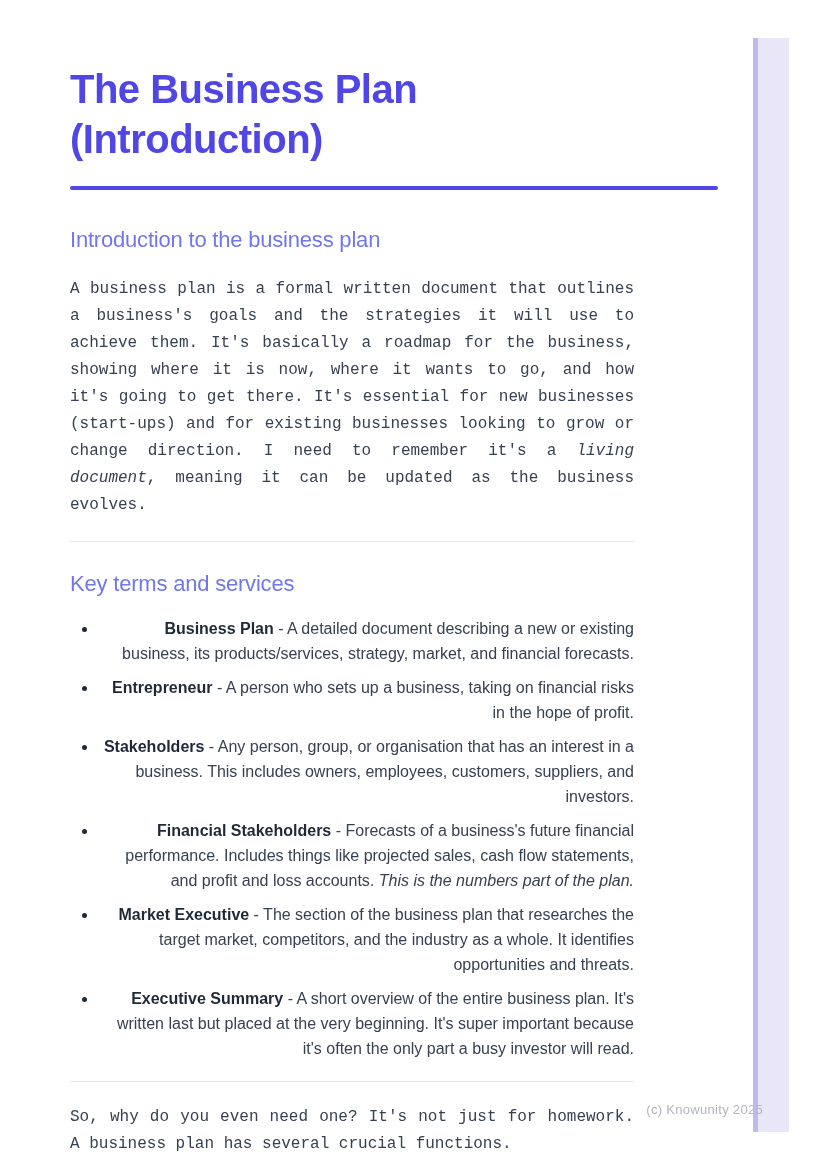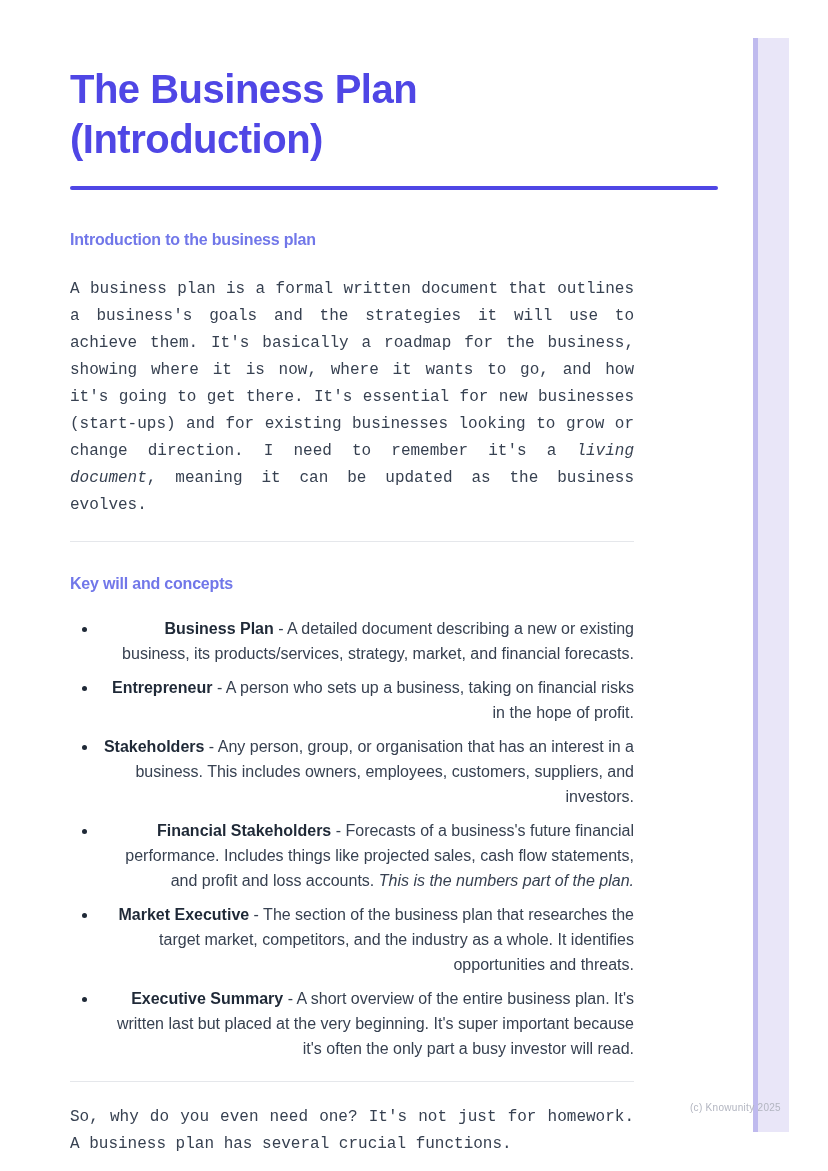--- a/index.html
+++ b/index.html
@@ -36,23 +36,23 @@
   }
   .title-rule{
     margin-top:22px;
     width:648px; 
     height:4px;
     background:var(--rule-color);
     border-radius:2px;
   }
   h2{
     margin-top:36px;
-    font-size:16px;
+    font-size:22px;
     line-height:28px;
-    font-weight:700;
+    font-weight:400;
     letter-spacing:-0.2px;
     color:var(--heading-color);
   }
   section + h2, hr + section h2{margin-top:28px;}
   p{
     margin-top:22px;
     font-size:16px;
     line-height:27px;
     color:var(--body-color);
     text-align:justify;
@@ -87,22 +87,22 @@
     right:39px;
     width:36px;
     height:1094px;
     background:var(--panel-fill);
     border-left:5px solid var(--panel-border);
     z-index:0;
   }
   .watermark{
     position:absolute;
     top:1102px;
-    right:47px;
-    font-size:10px;
+    right:65px;
+    font-size:13px;
     letter-spacing:0.3px;
     color:var(--watermark-color);
     z-index:2;
   }
 </style>
 </head>
 <body>
 
 <main data-name="page">
 
@@ -110,21 +110,21 @@
   <div class="title-rule" data-name="title-rule"></div>
 
   <section data-name="section-introduction">
     <h2 data-name="section-heading-introduction">Introduction to the business plan</h2>
     <p data-name="paragraph-introduction"><span>A business plan is a formal written document that outlines a business's goals and the strategies it will use to achieve them. It's basically a roadmap for the business, showing where it is now, where it wants to go, and how it's going to get there. It's essential for new businesses (start-ups) and for existing businesses looking to grow or change direction. I need to remember it's a </span><span class="italic">living document</span><span>, meaning it can be updated as the business evolves.</span></p>
   </section>
 
   <hr data-name="divider">
 
   <section data-name="section-key-terms">
-    <h2 data-name="section-heading-key-terms">Key will and concepts</h2>
+    <h2 data-name="section-heading-key-terms">Key terms and services</h2>
     <ul data-name="key-terms-list">
       <li data-name="list-item-business-plan"><span class="term">Business Plan</span><span> - A detailed document describing a new or existing business, its products/services, strategy, market, and financial forecasts.</span></li>
       <li data-name="list-item-entrepreneur"><span class="term">Entrepreneur</span><span> - A person who sets up a business, taking on financial risks in the hope of profit.</span></li>
       <li data-name="list-item-stakeholders"><span class="term">Stakeholders</span><span> - Any person, group, or organisation that has an interest in a business. This includes owners, employees, customers, suppliers, and investors.</span></li>
       <li data-name="list-item-financial-projections"><span class="term">Financial Stakeholders</span><span> - Forecasts of a business's future financial performance. Includes things like projected sales, cash flow statements, and profit and loss accounts. </span><span class="italic">This is the numbers part of the plan.</span></li>
       <li data-name="list-item-market-analysis"><span class="term">Market Executive</span><span> - The section of the business plan that researches the target market, competitors, and the industry as a whole. It identifies opportunities and threats.</span></li>
       <li data-name="list-item-executive-summary"><span class="term">Executive Summary</span><span> - A short overview of the entire business plan. It's written last but placed at the very beginning. It's super important because it's often the only part a busy investor will read.</span></li>
     </ul>
   </section>
 

